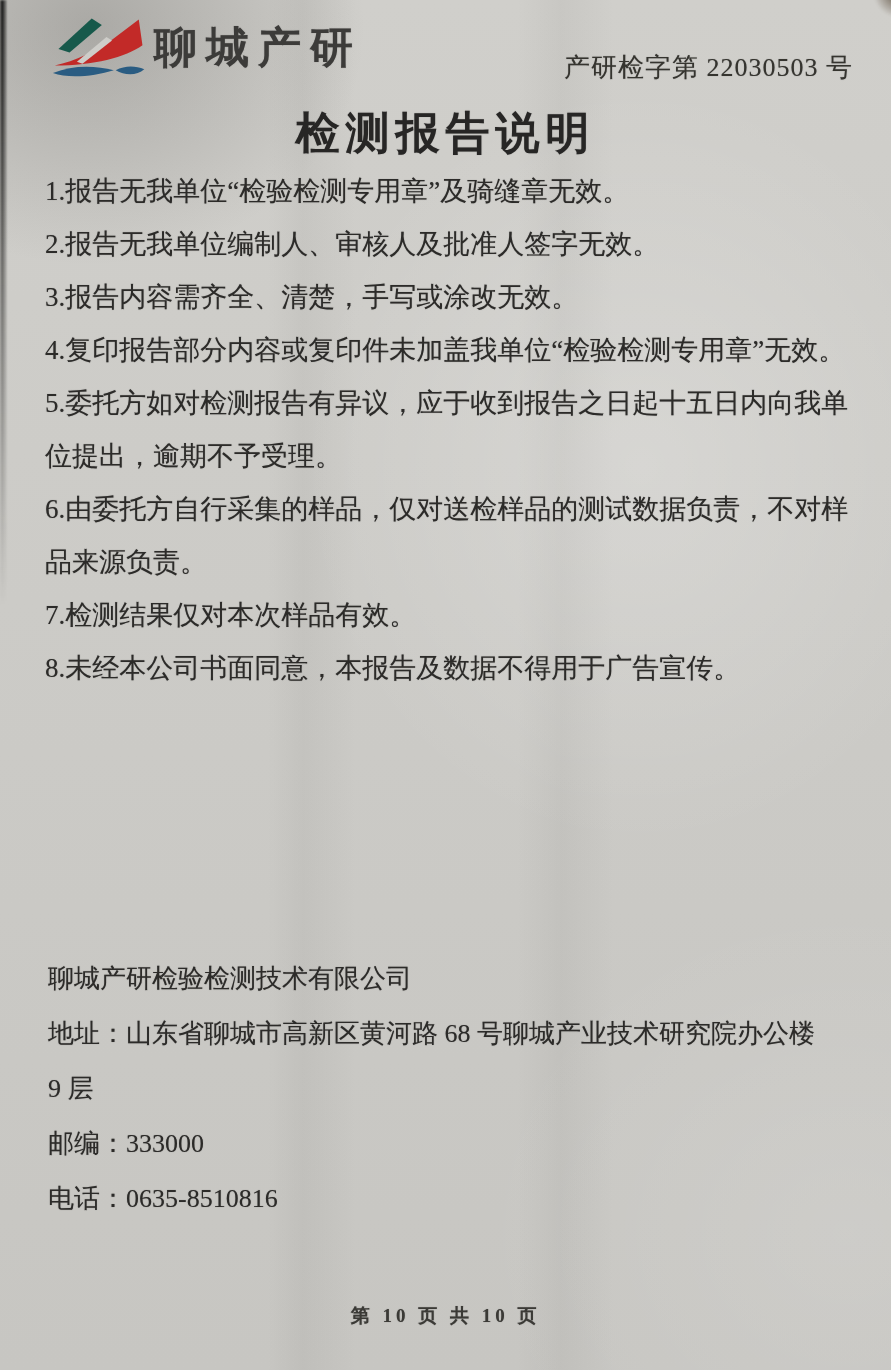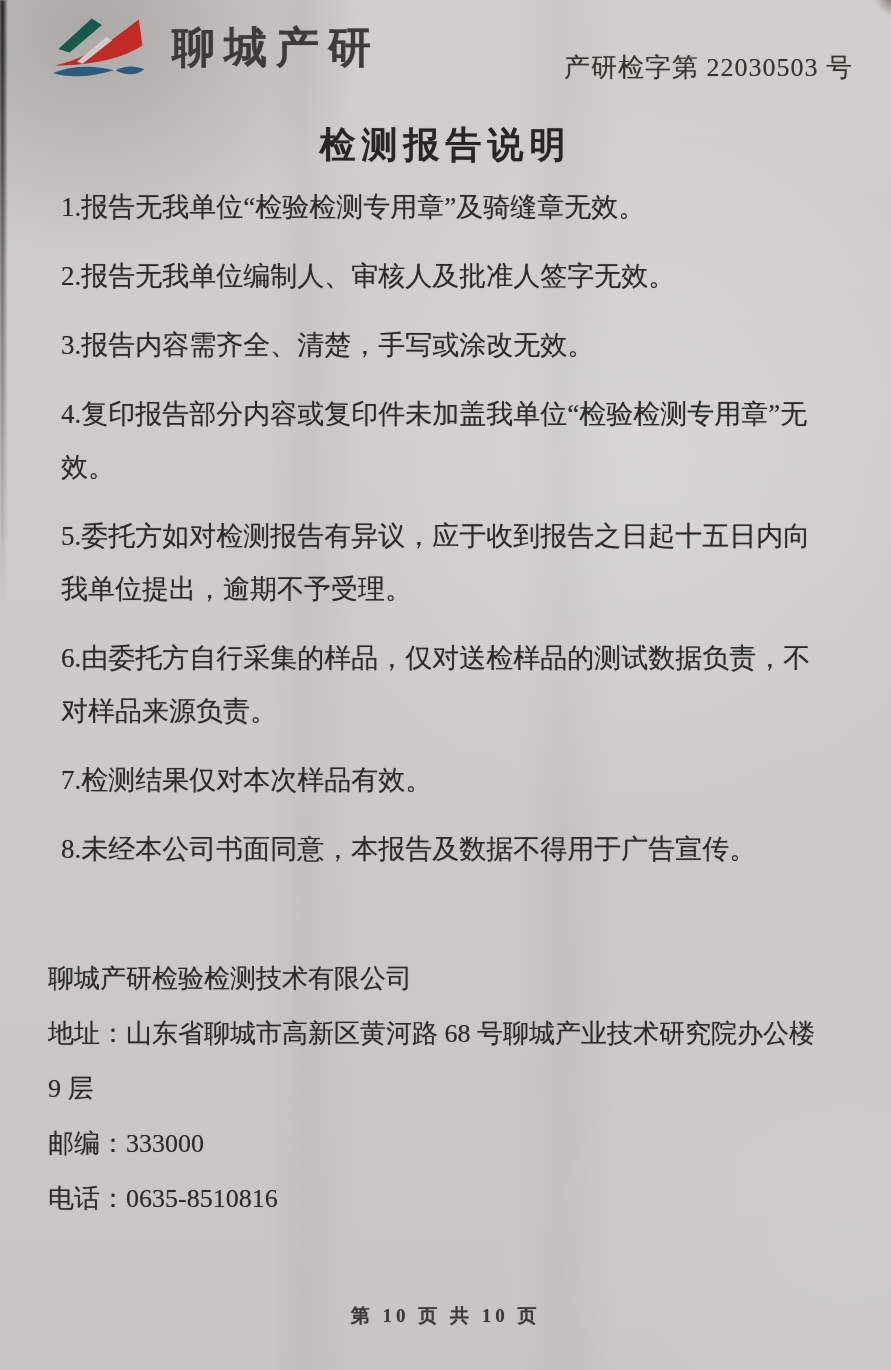--- a/index.html
+++ b/index.html
@@ -35,43 +35,43 @@
     background: radial-gradient(circle at 100% 0%, rgba(74,58,40,0.9), rgba(74,58,40,0) 70%);
     filter: blur(1px);
   }
   
   .ink { text-shadow: 0 0 1px rgba(55,55,55,0.45); }
 
   .header {
     position: absolute; top: 12px; left: 46px; right: 38px;
     display: flex; justify-content: space-between; align-items: flex-start;
   }
-  .logo-group { display: flex; align-items: center; gap: 18px; }
+  .logo-group { display: flex; align-items: center; gap: 0; }
   .logo-mark { width: 108px; height: 72px; }
   .logo-text {
     font-size: 43px; font-weight: 600; letter-spacing: 9px;
     color: #3c3b39; line-height: 72px; white-space: nowrap;
   }
   .report-no {
     margin-top: 38px; font-size: 26px; color: #35342f;
     letter-spacing: 1px; white-space: nowrap;
   }
 
   .title {
-    position: absolute; top: 104px; left: 0; right: 0; margin: 17px;
+    position: absolute; top: 104px; left: 0; right: 0; margin: 0;
     text-align: center;
-    font-size: 36px; font-weight: 700; letter-spacing: 6px; color: #272625;
+    font-size: 44px; font-weight: 700; letter-spacing: 6px; color: #272625;
   }
 
   .notes {
     position: absolute; top: 165px; left: 45px; width: 808px;
     font-size: 27px; line-height: 53px; color: #2c2b29;
     word-break: break-all;
   }
-  .notes p { margin: 16px; }
+  .notes p { margin: 0; }
 
   .contact {
     position: absolute; top: 951px; left: 48px; width: 800px;
     font-size: 26px; line-height: 55px; color: #2c2b29;
     word-break: break-all;
   }
   .contact p { margin: 0; }
 
   .page-footer {
     position: absolute; top: 1303px; left: 0; right: 0;

